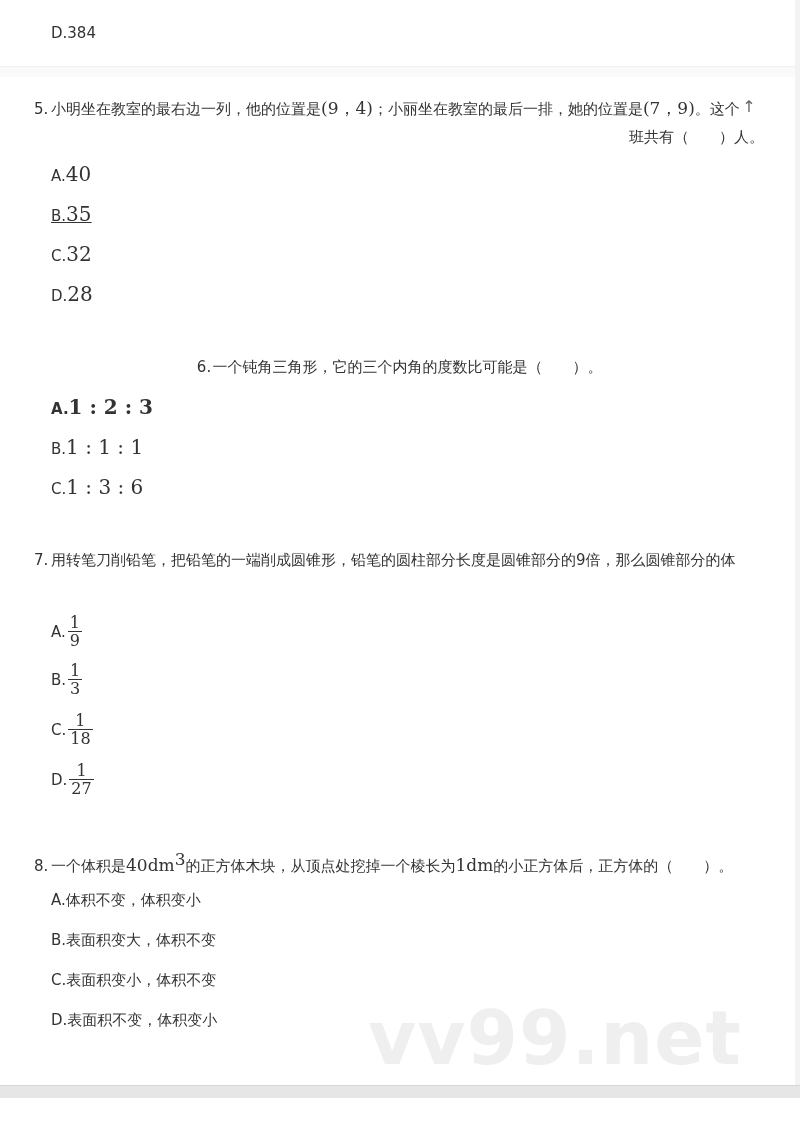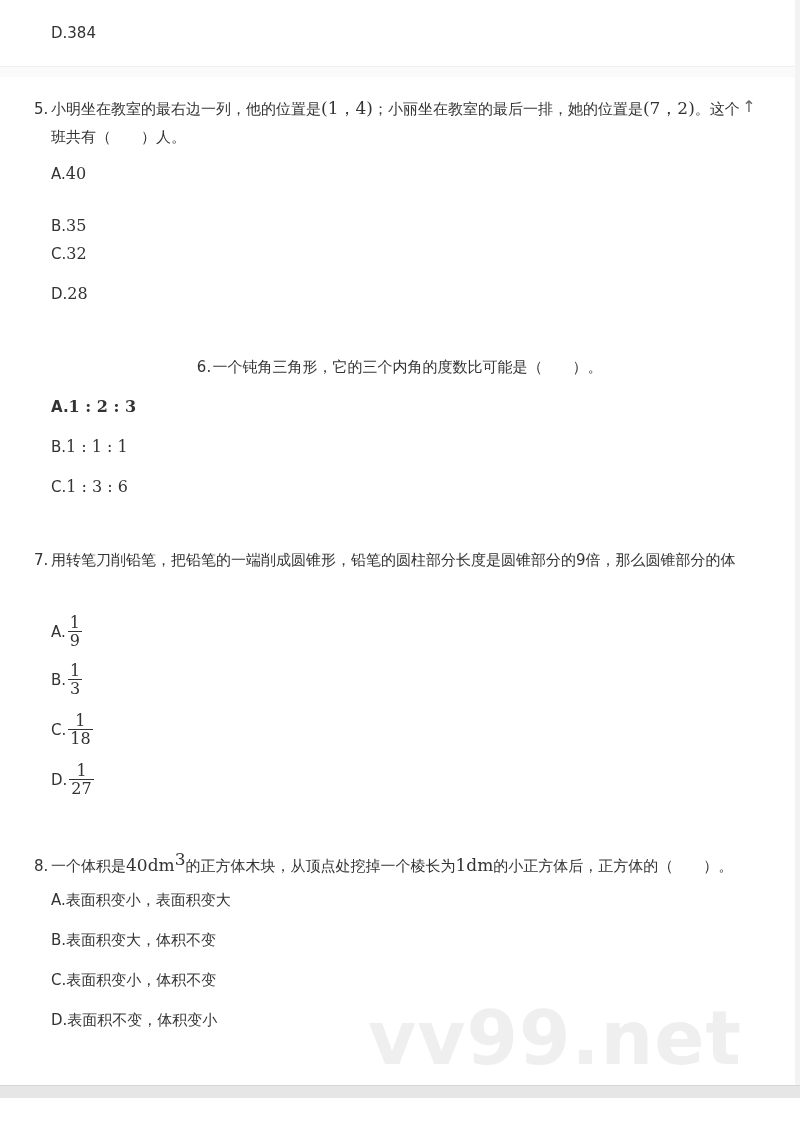--- a/index.html
+++ b/index.html
@@ -30,27 +30,27 @@
     border-top: 1px solid #d6d6d6;
     border-bottom: 1px solid #d6d6d6;
   }
   .next-page {
     position: absolute; left: 0; top: 1098px; width: 800px; height: 39px; background: #fff;
   }
   .opt {
     position: absolute; left: 51px; font-size: 15px; color: #333;
     white-space: nowrap; line-height: 20px;
   }
-  .opt .num { font-family: "DejaVu Serif", "Liberation Serif", serif; font-size: 16px; }
+  .opt .num { font-family: "DejaVu Serif", "Liberation Serif", serif; font-size: 20px; }
   .q {
     position: absolute; left: 34px; width: 730px; font-size: 15px; color: #333;
     line-height: 28px;
   }
   .q .qn { display: inline-block; width: 17px; }
-  .q .line2 { padding-left: 17px; display: block; }
+  .q .line2 { padding-left: 17px; display: block; text-align: right; }
   .serif { font-family: "DejaVu Serif", "Liberation Serif", serif; font-size: 17px; }
   .frac {
     display: inline-block; vertical-align: middle; text-align: center;
     font-family: "DejaVu Serif", "Liberation Serif", serif; font-size: 16px; line-height: 17px;
     margin-left: 2px;
   }
   .frac .n { display: block; padding: 0 2px; }
   .frac .d { display: block; border-top: 1px solid #333; padding: 0 2px; }
   .fopt { position: absolute; left: 51px; font-size: 15px; color: #333; }
   .fopt .lbl { display: inline-block; vertical-align: middle; }
@@ -68,25 +68,25 @@
 </head>
 <body>
 
 <div class="page">
 
   <div class="opt" style="top:23px;">D.384</div>
 
   <div class="sep-band" style="top:66px;"></div>
 
   <div class="q" style="top:94px;">
-    <span class="qn">5.</span><span>小明坐在教室的最右边一列，他的位置是</span><span class="serif">(1，4)</span><span>；小丽坐在教室的最后一排，她的位置是</span><span class="serif">(7，2)</span><span>。这个</span>
+    <span class="qn">5.</span><span>小明坐在教室的最右边一列，他的位置是</span><span class="serif">(9，4)</span><span>；小丽坐在教室的最后一排，她的位置是</span><span class="serif">(7，9)</span><span>。这个</span>
     <span class="line2">班共有（　　）人。</span>
   </div>
   <div class="opt" style="top:164px;"><span>A.</span><span class="num">40</span></div>
-  <div class="opt" style="top:216px;"><span>B.</span><span class="num">35</span></div>
+  <div class="opt" style="top:204px;text-decoration:underline;"><span>B.</span><span class="num">35</span></div>
   <div class="opt" style="top:244px;"><span>C.</span><span class="num">32</span></div>
   <div class="opt" style="top:284px;"><span>D.</span><span class="num">28</span></div>
 
   <div class="q" style="top:353px;text-align:center;">
     <span class="qn">6.</span><span>一个钝角三角形，它的三个内角的度数比可能是（　　）。</span>
   </div>
   <div class="opt" style="top:397px;font-weight:bold;"><span>A.</span><span class="num">1 : 2 : 3</span></div>
   <div class="opt" style="top:437px;"><span>B.</span><span class="num">1 : 1 : 1</span></div>
   <div class="opt" style="top:477px;"><span>C.</span><span class="num">1 : 3 : 6</span></div>
 
@@ -94,21 +94,21 @@
     <span class="qn">7.</span><span>用转笔刀削铅笔，把铅笔的一端削成圆锥形，铅笔的圆柱部分长度是圆锥部分的9倍，那么圆锥部分的体</span>
   </div>
   <div class="fopt" style="top:614px;"><span class="lbl">A.</span><span class="frac"><span class="n">1</span><span class="d">9</span></span></div>
   <div class="fopt" style="top:662px;"><span class="lbl">B.</span><span class="frac"><span class="n">1</span><span class="d">3</span></span></div>
   <div class="fopt" style="top:712px;"><span class="lbl">C.</span><span class="frac"><span class="n">1</span><span class="d">18</span></span></div>
   <div class="fopt" style="top:762px;"><span class="lbl">D.</span><span class="frac"><span class="n">1</span><span class="d">27</span></span></div>
 
   <div class="q" style="top:845px;">
     <span class="qn">8.</span><span>一个体积是</span><span class="serif">40dm</span><sup class="serif">3</sup><span>的正方体木块，从顶点处挖掉一个棱长为</span><span class="serif">1dm</span><span>的小正方体后，正方体的（　　）。</span>
   </div>
-  <div class="opt" style="top:890px;"><span>A.</span><span>表面积变小，表面积变大</span></div>
+  <div class="opt" style="top:890px;"><span>A.</span><span>体积不变，体积变小</span></div>
   <div class="opt" style="top:930px;"><span>B.</span><span>表面积变大，体积不变</span></div>
   <div class="opt" style="top:970px;"><span>C.</span><span>表面积变小，体积不变</span></div>
   <div class="opt" style="top:1010px;"><span>D.</span><span>表面积不变，体积变小</span></div>
 
   <div class="watermark">vv99.net</div>
 </div>
 
 <div class="scroll-top">↑</div>
 <div class="right-edge"></div>
 <div class="page-gap"></div>

